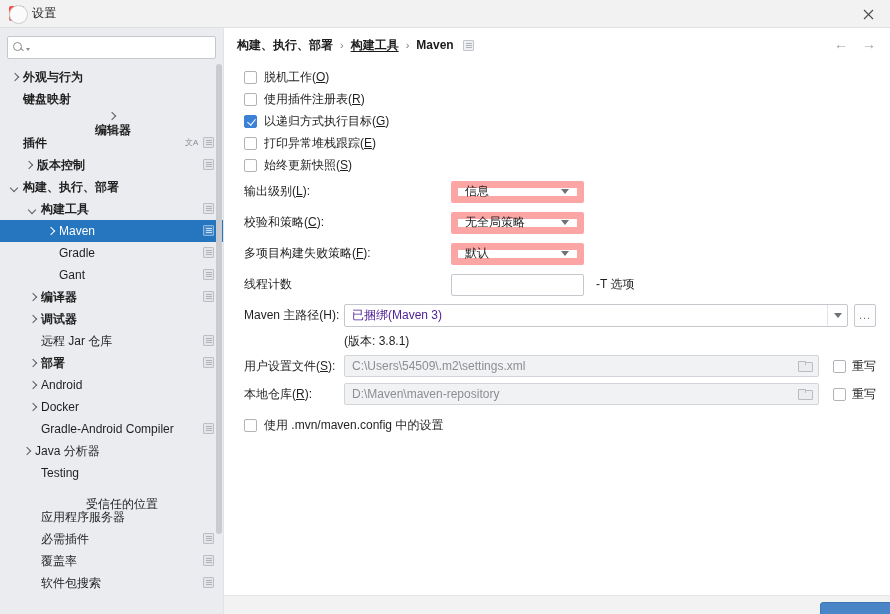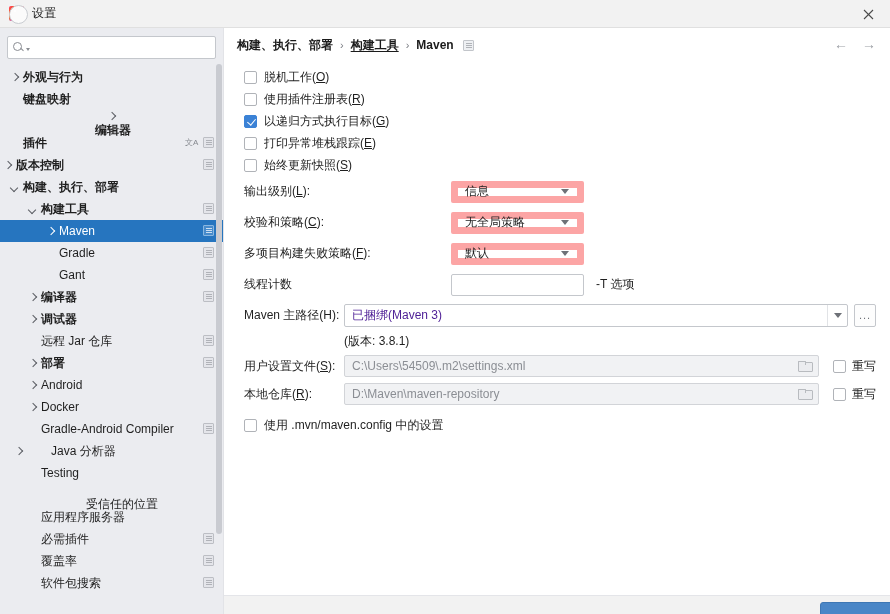--- a/index.html
+++ b/index.html
@@ -250,21 +250,21 @@
           <div class="node bold" style="padding-left: 9px; flex-direction: column;">
             <span class="arrow closed"></span>
             <span class="label">编辑器</span>
           </div>
           <div class="node bold" style="padding-left: 9px;">
             <span class="arrow"></span>
             <span class="label">插件</span>
             <span class="tr-icon" style="font-size: 8px;">文A</span>
             <span class="badge"></span>
           </div>
-          <div class="node bold" style="padding-left: 2px; text-align: center;">
+          <div class="node bold" style="padding-left: 23px; text-align: center;">
             <span class="arrow closed"></span>
             <span class="label">版本控制</span>
             <span class="badge"></span>
           </div>
           <div class="node bold" style="padding-left: 9px;">
             <span class="arrow open"></span>
             <span class="label">构建、执行、部署</span>
           </div>
           <div class="node bold" style="padding-left: 27px;">
             <span class="arrow open"></span>
@@ -311,21 +311,21 @@
           </div>
           <div class="node" style="padding-left: 27px;">
             <span class="arrow closed"></span>
             <span class="label">Docker</span>
           </div>
           <div class="node" style="padding-left: 27px;">
             <span class="arrow"></span>
             <span class="label">Gradle-Android Compiler</span>
             <span class="badge"></span>
           </div>
-          <div class="node" style="padding-left: 13px; gap: 24px;">
+          <div class="node" style="padding-left: 21px;">
             <span class="arrow closed"></span>
             <span class="label">Java 分析器</span>
           </div>
           <div class="node" style="padding-left: 27px;">
             <span class="arrow"></span>
             <span class="label">Testing</span>
           </div>
           <div class="node" style="padding-left: 27px; flex-direction: column;">
             <span class="arrow"></span>
             <span class="label">受信任的位置</span>

